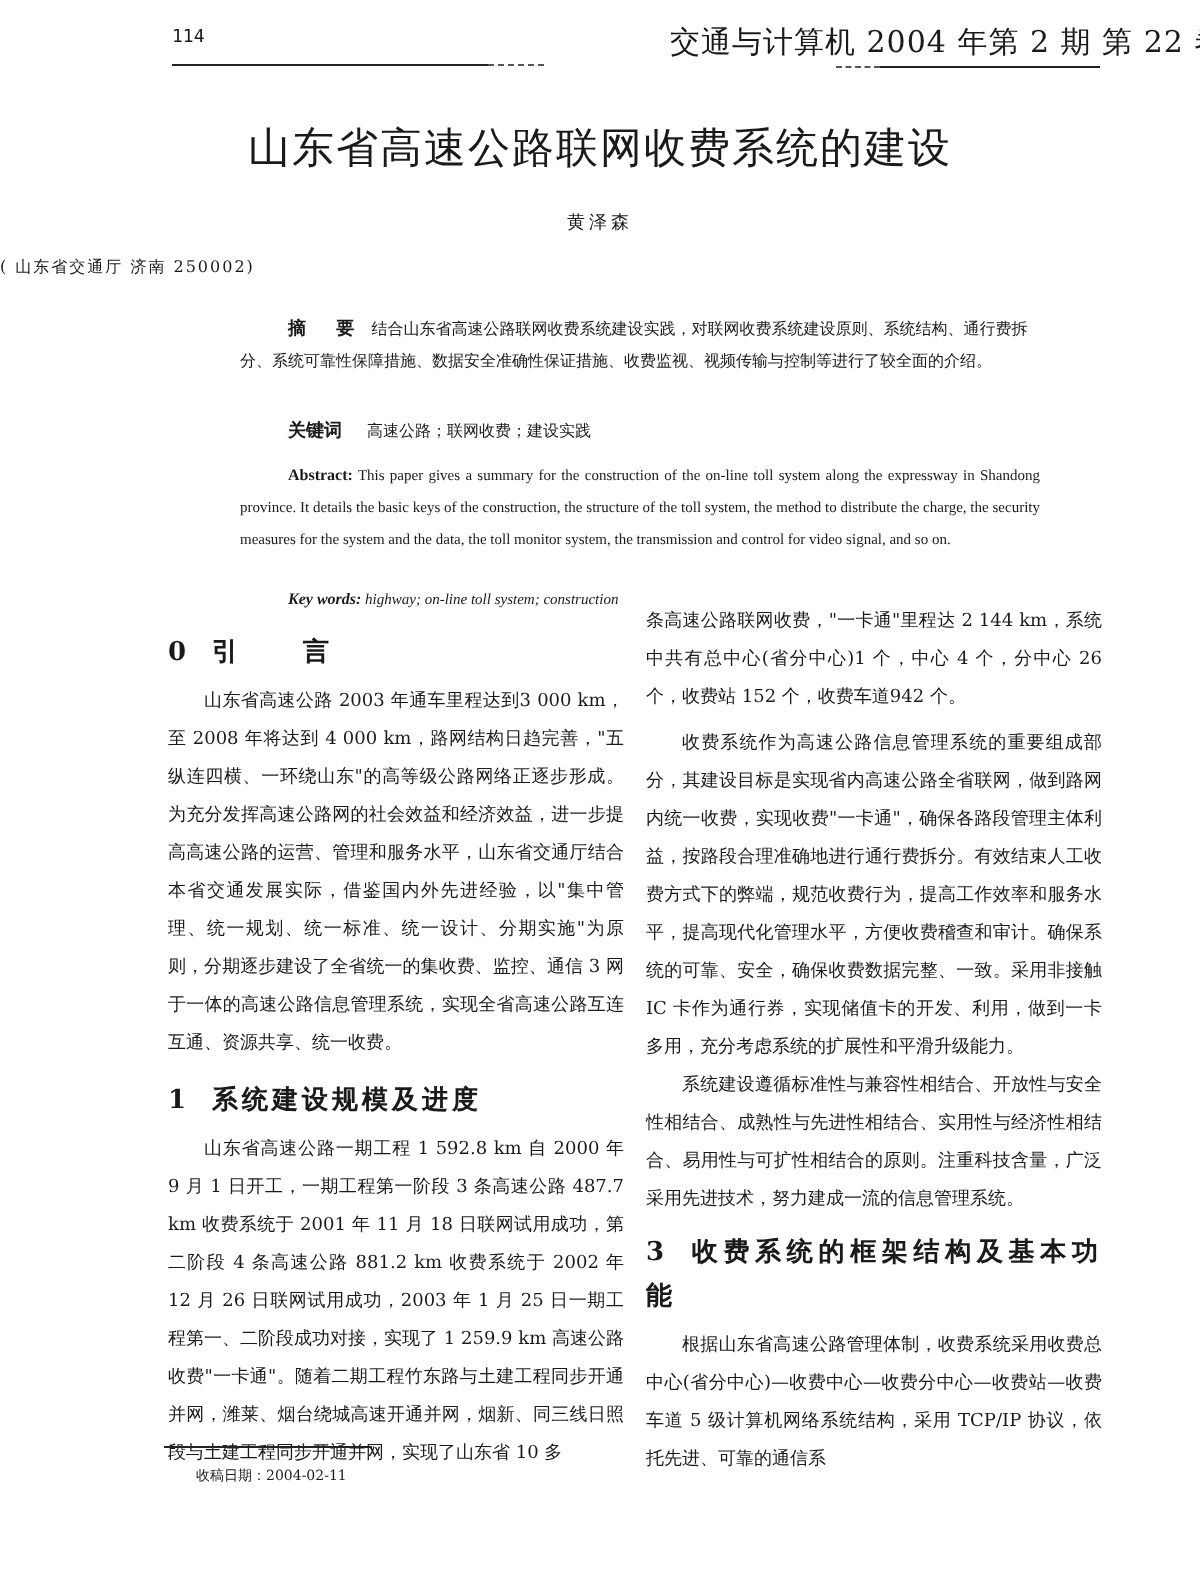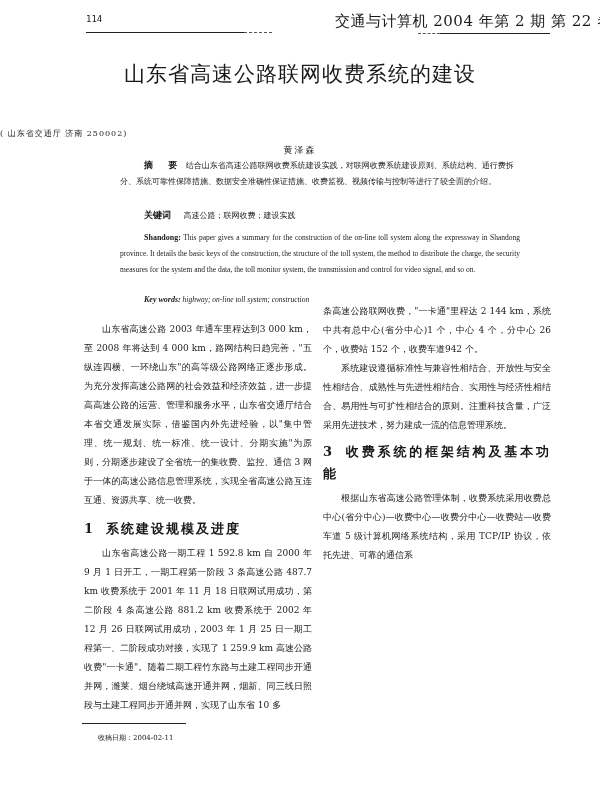--- a/index.html
+++ b/index.html
@@ -9,21 +9,21 @@
   }
   .abs { position: absolute; }
   .header-left { left: 86px; top: 14px; font-size: 9px; font-family: "DejaVu Sans Mono", monospace; }
   .header-right { left: 335px; top: 12px; font-size: 15px; letter-spacing: 0.5px; white-space: nowrap; }
   .hr-left { left: 86px; top: 32px; width: 158px; height: 1px; background: #222; }
   .hr-left-dash { left: 244px; top: 32px; width: 28px; border-top: 1px dashed #555; }
   .hr-right { left: 440px; top: 33px; width: 110px; height: 1px; background: #222; }
   .hr-right-dash { left: 418px; top: 33px; width: 22px; border-top: 1px dashed #555; }
 
   .title { left: 0; width: 600px; top: 60px; text-align: center; font-size: 21px; font-weight: normal; letter-spacing: 1px; }
-  .author { left: 0; width: 600px; top: 105px; text-align: center; font-size: 9px; letter-spacing: 2px; margin-top: 39px; }
+  .author { left: 0; width: 600px; top: 105px; text-align: center; font-size: 9px; letter-spacing: 2px; }
   .affil { left: 0; width: 600px; top: 128px; font-size: 8px; letter-spacing: 1px; }
 
   .abstract-zh { left: 120px; top: 157px; width: 400px; font-size: 8px; line-height: 16px; text-indent: 24px; }
   .abstract-zh .lbl { font-weight: bold; letter-spacing: 6px; font-size: 9px; }
   .keywords-zh { left: 120px; top: 209px; width: 400px; font-size: 8px; text-indent: 24px; }
   .keywords-zh .lbl { font-weight: bold; font-size: 9px; margin-right: 10px; }
   .abstract-en { left: 120px; top: 230px; width: 400px; font-size: 7.5px; line-height: 16px; text-indent: 24px; text-align: justify; font-family: "Liberation Serif", serif; }
   .abstract-en .lbl { font-weight: bold; font-size: 8px; }
   .keywords-en { left: 120px; top: 295px; width: 400px; font-size: 7.5px; text-indent: 24px; font-family: "Liberation Serif", serif; font-style: italic; }
   .keywords-en .lbl { font-weight: bold; font-size: 8px; }
@@ -57,38 +57,42 @@
 <div class="abs abstract-zh">
   <span class="lbl">摘  要</span>
   <span>结合山东省高速公路联网收费系统建设实践，对联网收费系统建设原则、系统结构、通行费拆分、系统可靠性保障措施、数据安全准确性保证措施、收费监视、视频传输与控制等进行了较全面的介绍。</span>
 </div>
 <div class="abs keywords-zh">
   <span class="lbl">关键词</span>
   <span>高速公路；联网收费；建设实践</span>
 </div>
 
 <div class="abs abstract-en">
-  <span class="lbl">Shandong:</span>
+  <span class="lbl">Abstract:</span>
   <span>This paper gives a summary for the construction of the on-line toll system along the expressway in Shandong province. It details the basic keys of the construction, the structure of the toll system, the method to distribute the charge, the security measures for the system and the data, the toll monitor system, the transmission and control for video signal, and so on.</span>
 </div>
 <div class="abs keywords-en">
   <span class="lbl">Key words:</span>
   <span>highway; on-line toll system; construction</span>
 </div>
 
 <div class="abs col col-left" style="top:316px;">
+  <h2 class="sec-h sec0">
+    <span class="num">0</span><span class="txt">引 言</span>
+  </h2>
   <p class="para" style="margin-top:4px;">山东省高速公路 2003 年通车里程达到3 000 km，至 2008 年将达到 4 000 km，路网结构日趋完善，"五纵连四横、一环绕山东"的高等级公路网络正逐步形成。为充分发挥高速公路网的社会效益和经济效益，进一步提高高速公路的运营、管理和服务水平，山东省交通厅结合本省交通发展实际，借鉴国内外先进经验，以"集中管理、统一规划、统一标准、统一设计、分期实施"为原则，分期逐步建设了全省统一的集收费、监控、通信 3 网于一体的高速公路信息管理系统，实现全省高速公路互连互通、资源共享、统一收费。</p>
   <h2 class="sec-h" style="margin-top:8px;">
     <span class="num">1</span><span class="txt">系统建设规模及进度</span>
   </h2>
   <p class="para" style="margin-top:4px;">山东省高速公路一期工程 1 592.8 km 自 2000 年 9 月 1 日开工，一期工程第一阶段 3 条高速公路 487.7 km 收费系统于 2001 年 11 月 18 日联网试用成功，第二阶段 4 条高速公路 881.2 km 收费系统于 2002 年 12 月 26 日联网试用成功，2003 年 1 月 25 日一期工程第一、二阶段成功对接，实现了 1 259.9 km 高速公路收费"一卡通"。随着二期工程竹东路与土建工程同步开通并网，潍莱、烟台绕城高速开通并网，烟新、同三线日照段与土建工程同步开通并网，实现了山东省 10 多</p>
 </div>
 
 <div class="abs col col-right" style="top:302px;">
   <p class="para" style="text-indent:0;">条高速公路联网收费，"一卡通"里程达 2 144 km，系统中共有总中心(省分中心)1 个，中心 4 个，分中心 26 个，收费站 152 个，收费车道942 个。</p>
+  <p class="para" style="margin-top:4px;">收费系统作为高速公路信息管理系统的重要组成部分，其建设目标是实现省内高速公路全省联网，做到路网内统一收费，实现收费"一卡通"，确保各路段管理主体利益，按路段合理准确地进行通行费拆分。有效结束人工收费方式下的弊端，规范收费行为，提高工作效率和服务水平，提高现代化管理水平，方便收费稽查和审计。确保系统的可靠、安全，确保收费数据完整、一致。采用非接触 IC 卡作为通行券，实现储值卡的开发、利用，做到一卡多用，充分考虑系统的扩展性和平滑升级能力。</p>
   <p class="para">系统建设遵循标准性与兼容性相结合、开放性与安全性相结合、成熟性与先进性相结合、实用性与经济性相结合、易用性与可扩性相结合的原则。注重科技含量，广泛采用先进技术，努力建成一流的信息管理系统。</p>
   <h2 class="sec-h" style="margin-top:6px;">
     <span class="num">3</span><span class="txt">收费系统的框架结构及基本功能</span>
   </h2>
   <p class="para" style="margin-top:4px;">根据山东省高速公路管理体制，收费系统采用收费总中心(省分中心)—收费中心—收费分中心—收费站—收费车道 5 级计算机网络系统结构，采用 TCP/IP 协议，依托先进、可靠的通信系</p>
 </div>
 
 <div class="abs fn-rule"></div>
 <div class="abs footnote">收稿日期：2004-02-11</div>
 

